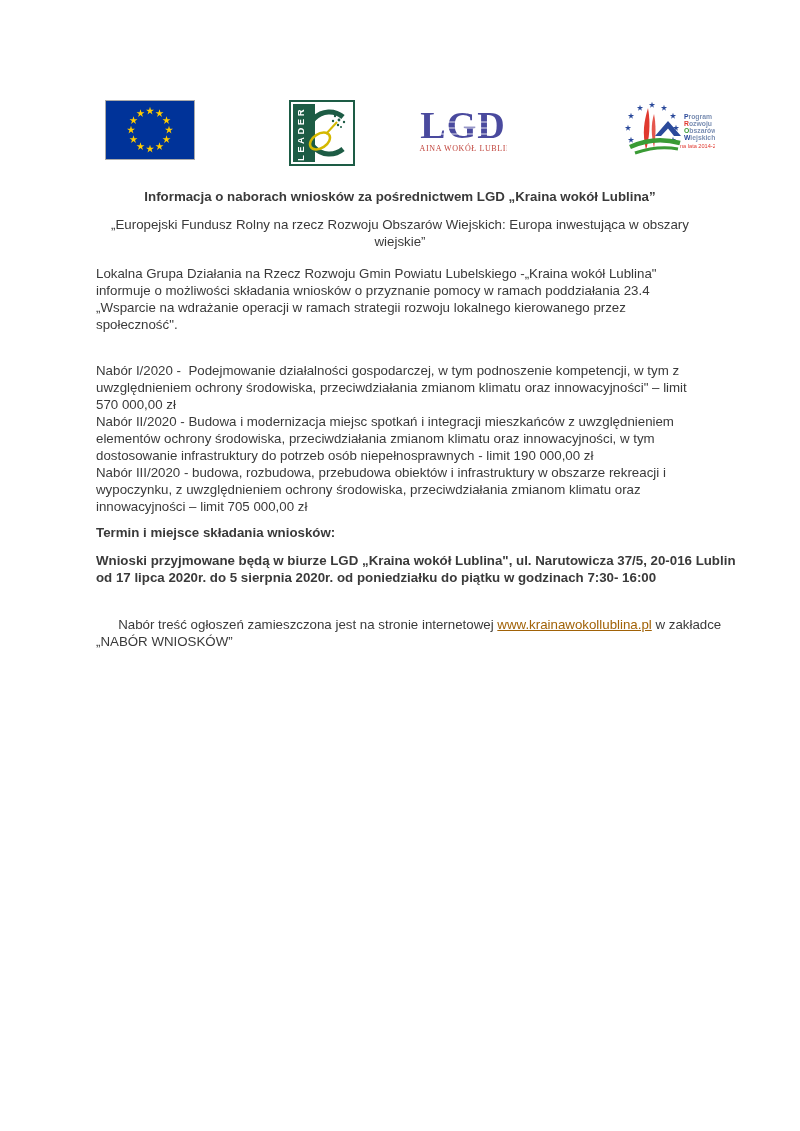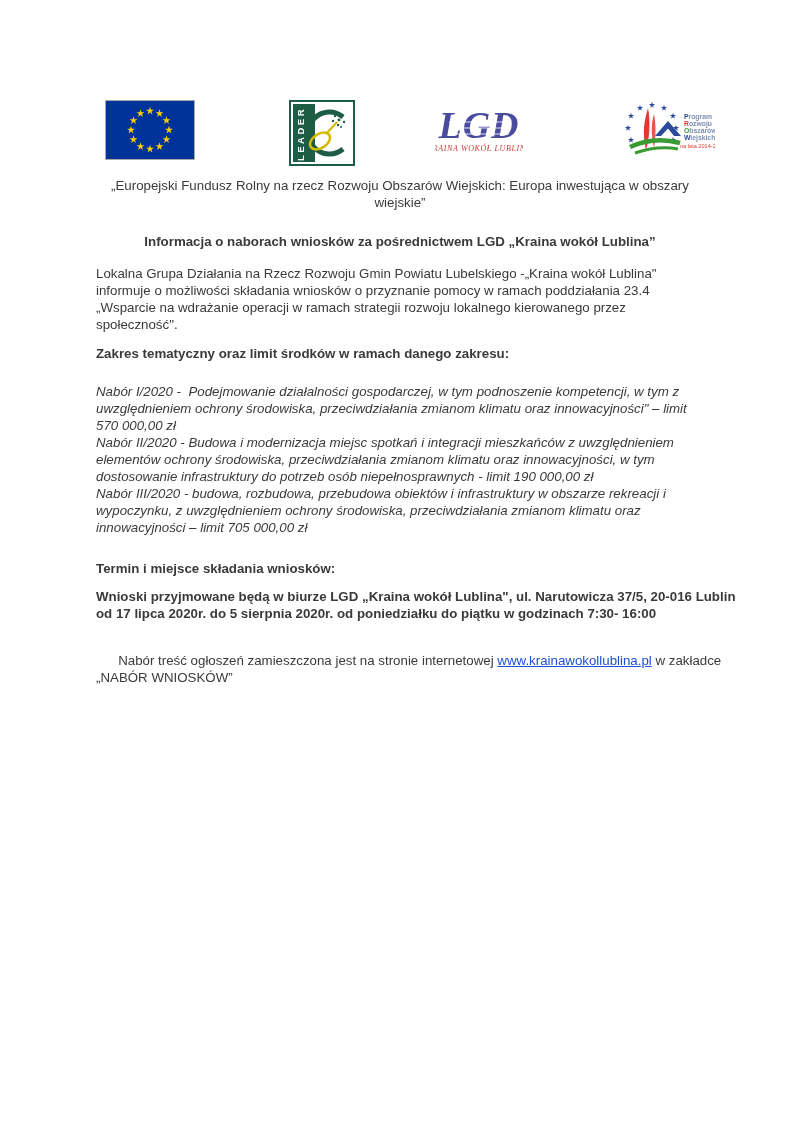--- a/index.html
+++ b/index.html
@@ -6,35 +6,35 @@
   body { background:#ffffff; }
   .page {
     width:800px; height:1131px; background:#ffffff; position:relative;
     font-family:"Liberation Sans", sans-serif;
     font-size:13.3px; line-height:17px; color:#3a3a3a;
   }
   .logo-row { position:absolute; left:105px; top:100px; width:610px; height:66px; }
   .logo { position:absolute; }
   .logo-eu     { left:0px;   top:0px; }
   .logo-leader { left:184px; top:0px; }
-  .logo-lgd    { left:330px; top:6px;font-style:italic; }
+  .logo-lgd    { left:314px; top:6px; }
   .logo-prow   { left:513px; top:0px; }
   .content { position:absolute; left:96px; top:166px; width:640px; }
   .para { white-space:pre-wrap; }
   .centered { width:608px; text-align:center; }
   .bold { font-weight:bold; }
   .motto   { margin-top:11px; }
   .title   { margin-top:22px; }
   .intro   { margin-top:15px; }
   .h-zakres{ margin-top:12px; }
-  .nabory  { margin-top:21px;font-style:italic; }
-  .h-termin{ margin-top:24px; }
+  .nabory  { margin-top:29px; }
+  .h-termin{ margin-top:9px; }
   .termin  { margin-top:11px;font-weight:bold; }
   .footer  { margin-top:13px; }
-  a.weblink { color:#1d4ed8; text-decoration:underline; cursor:pointer;margin-top:25px; }
+  a.weblink { color:#a16207; text-decoration:underline; cursor:pointer;margin-top:25px; }
   .hidden-defs { position:absolute; width:0; height:0; overflow:hidden; }
 </style>
 </head>
 <body>
 
 <svg class="hidden-defs" aria-hidden="true">
   <defs>
     <path id="star5" d="M0,-1 L0.2245,-0.309 0.951,-0.309 0.363,0.118 0.588,0.809 0,0.382 -0.588,0.809 -0.363,0.118 -0.951,-0.309 -0.2245,-0.309 Z"></path>
   </defs>
 </svg>
@@ -117,31 +117,30 @@
           <text x="66" y="33"><tspan fill="#3a9b35">O</tspan><tspan fill="#7b8fb3">bszarów</tspan></text>
           <text x="66" y="40"><tspan fill="#2b4a9b">W</tspan><tspan fill="#7b8fb3">iejskich</tspan></text>
           <text x="62" y="48" font-weight="normal" font-size="5.6" fill="#e0392f">na lata 2014-2020</text>
         </g>
       </svg>
     </div>
   </div>
 
   <div class="content">
 
+    <div class="para centered bold title">Informacja o naborach wniosków za pośrednictwem LGD „Kraina wokół Lublina”</div>
+
     <div class="para centered motto">„Europejski Fundusz Rolny na rzecz Rozwoju Obszarów Wiejskich: Europa inwestująca w obszary
 wiejskie”</div>
-
-    <div class="para centered bold title">Informacja o naborach wniosków za pośrednictwem LGD „Kraina wokół Lublina”</div>
 
     <div class="para intro">Lokalna Grupa Działania na Rzecz Rozwoju Gmin Powiatu Lubelskiego -„Kraina wokół Lublina"
 informuje o możliwości składania wniosków o przyznanie pomocy w ramach poddziałania 23.4
 „Wsparcie na wdrażanie operacji w ramach strategii rozwoju lokalnego kierowanego przez
 społeczność".</div>
 
-    <div class="para bold h-zakres">Zakres tematyczny oraz limit środków w ramach danego zakresu:</div>
 
     <div class="para nabory">Nabór I/2020 -  Podejmowanie działalności gospodarczej, w tym podnoszenie kompetencji, w tym z
 uwzględnieniem ochrony środowiska, przeciwdziałania zmianom klimatu oraz innowacyjności" – limit
 570 000,00 zł
 Nabór II/2020 - Budowa i modernizacja miejsc spotkań i integracji mieszkańców z uwzględnieniem
 elementów ochrony środowiska, przeciwdziałania zmianom klimatu oraz innowacyjności, w tym
 dostosowanie infrastruktury do potrzeb osób niepełnosprawnych - limit 190 000,00 zł
 Nabór III/2020 - budowa, rozbudowa, przebudowa obiektów i infrastruktury w obszarze rekreacji i
 wypoczynku, z uwzględnieniem ochrony środowiska, przeciwdziałania zmianom klimatu oraz
 innowacyjności – limit 705 000,00 zł</div>

